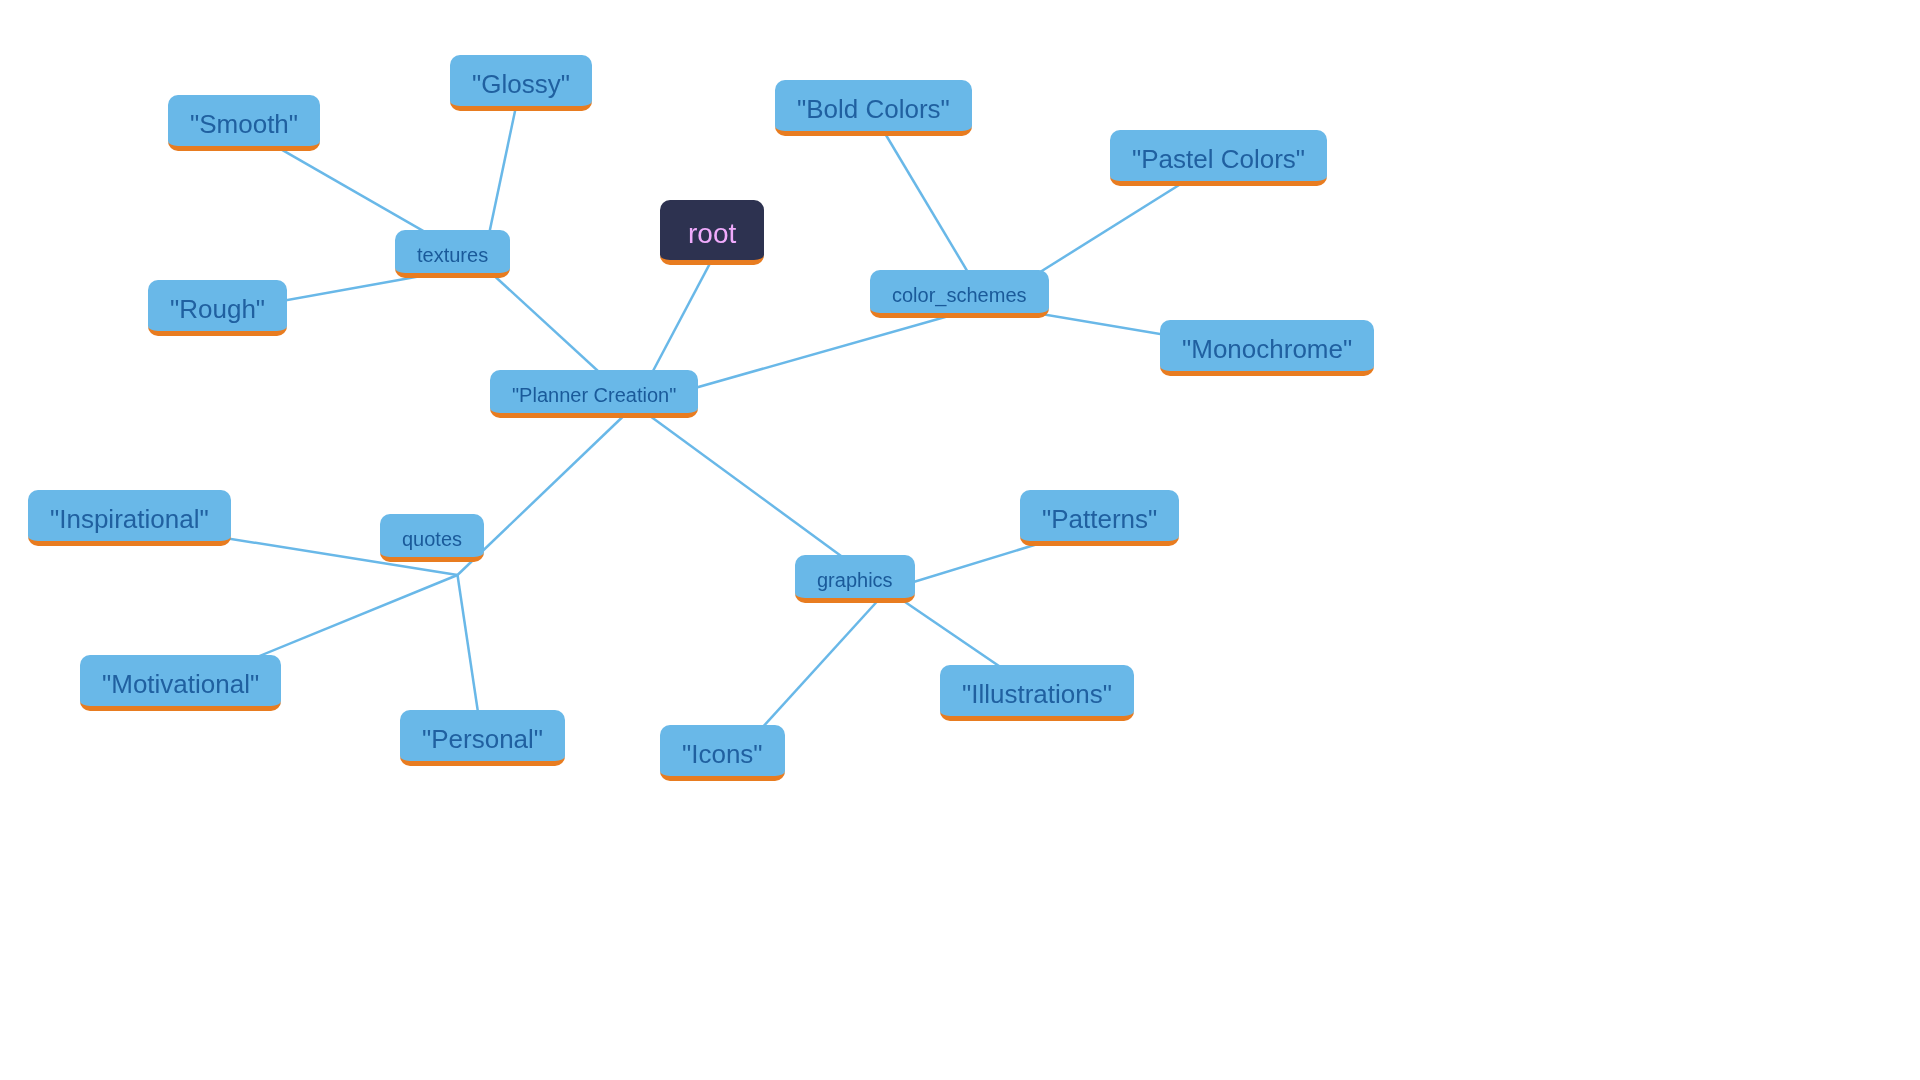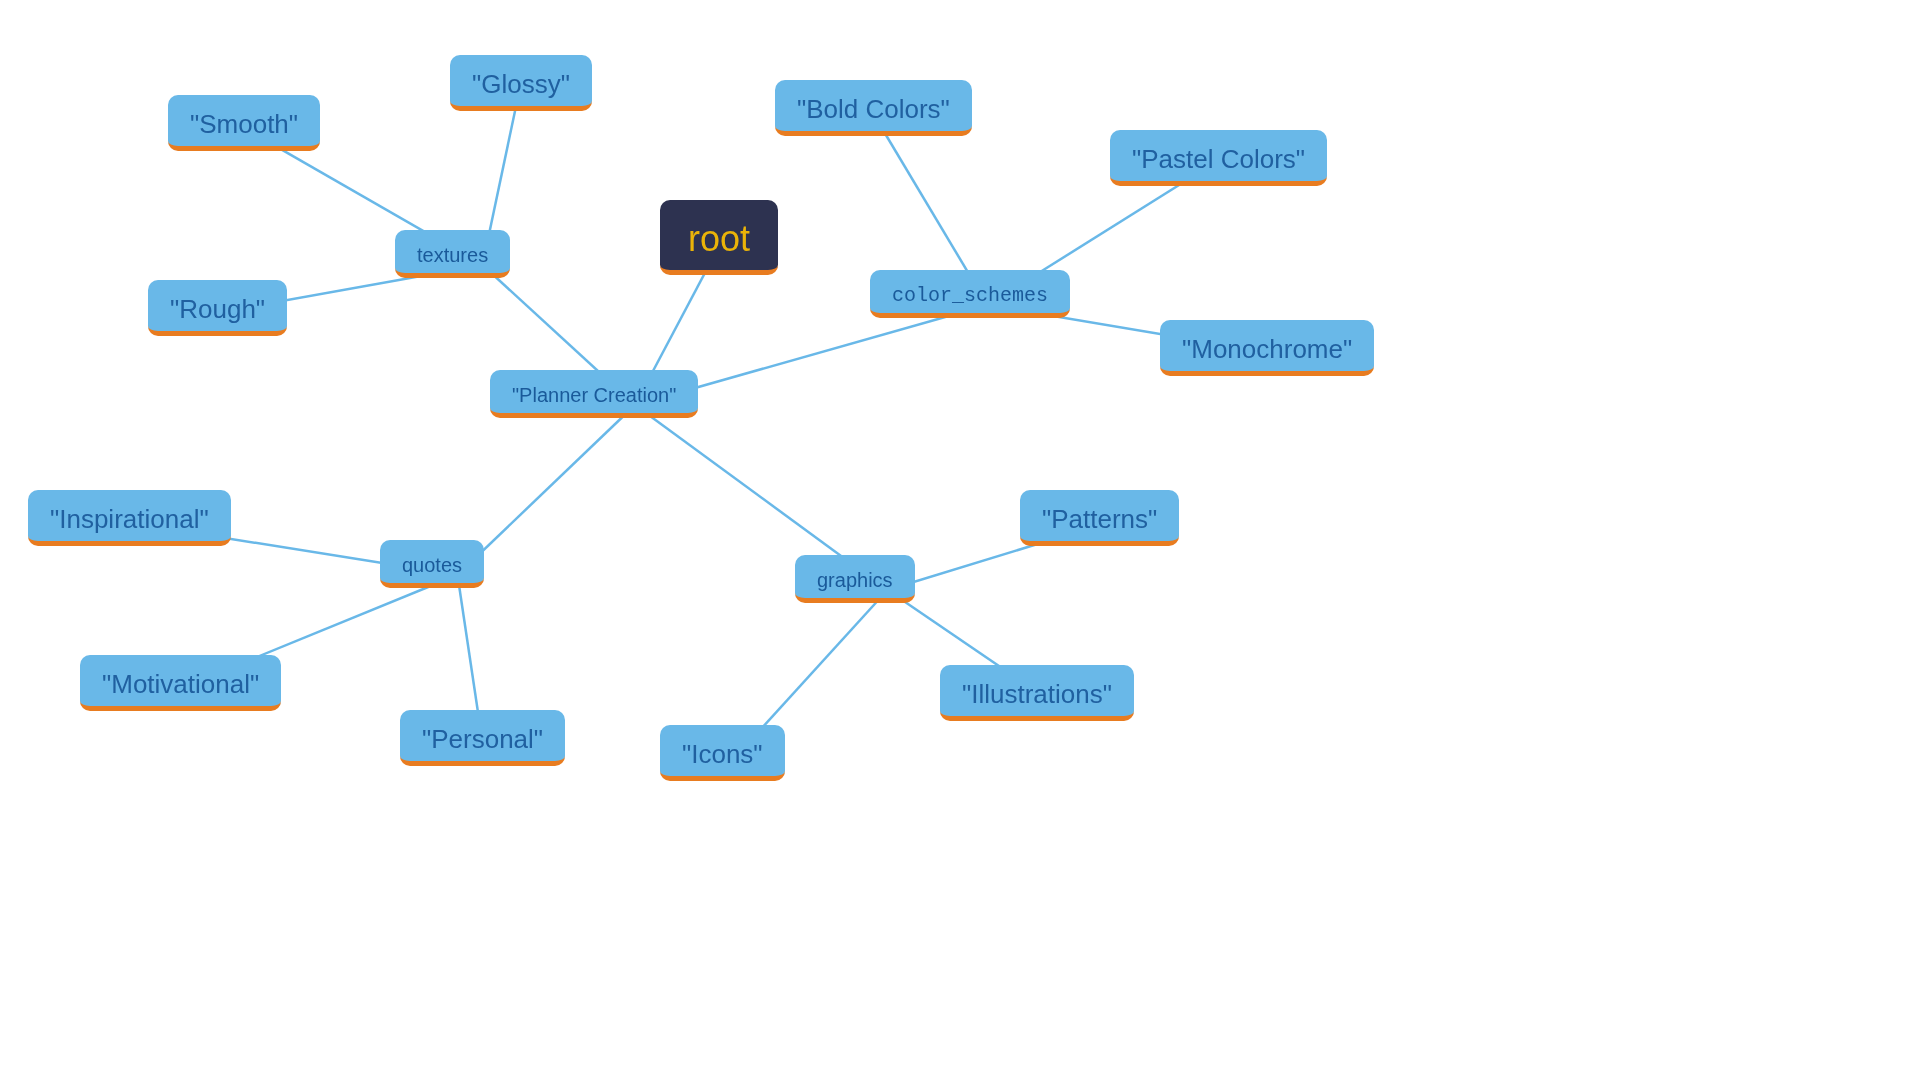--- a/index.html
+++ b/index.html
@@ -44,22 +44,22 @@
     }
 
     .node-label {
       font-size: 26px;
       font-weight: 500;
       color: #2060a0;
       white-space: nowrap;
     }
 
     .node-box.root-node .node-label {
-      color: #eab308;
-      font-size: 36px;
+      color: #f0abfc;
+      font-size: 28px;
     }
 
     .node-box.category-node .node-label {
       font-size: 20px;
       color: #1a5a9a;
     }
 
     .node-box.leaf-node .node-label {
       font-size: 26px;
       color: #2060a0;
@@ -91,24 +91,24 @@
 <div id="nodes-container">
     <div class="node" style="left: 660px; top: 200px;"><div class="node-box root-node">
       <span class="node-label">root</span>
     </div></div>
     <div class="node" style="left: 490px; top: 370px;"><div class="node-box category-node">
       <span class="node-label">"Planner Creation"</span>
     </div></div>
     <div class="node" style="left: 395px; top: 230px;"><div class="node-box category-node">
       <span class="node-label">textures</span>
     </div></div>
-    <div class="node" style="left: 870px; top: 270px; font-family: Liberation Mono, monospace;"><div class="node-box category-node">
+    <div class="node" style="left: 870px; top: 270px;"><div class="node-box category-node">
       <span class="node-label">color_schemes</span>
     </div></div>
-    <div class="node" style="left: 380px; top: 540px;"><div class="node-box category-node">
+    <div class="node" style="left: 380px; top: 514px;"><div class="node-box category-node">
       <span class="node-label">quotes</span>
     </div></div>
     <div class="node" style="left: 795px; top: 555px;"><div class="node-box category-node">
       <span class="node-label">graphics</span>
     </div></div>
     <div class="node" style="left: 168px; top: 95px;"><div class="node-box leaf-node">
       <span class="node-label">"Smooth"</span>
     </div></div>
     <div class="node" style="left: 450px; top: 55px;"><div class="node-box leaf-node">
       <span class="node-label">"Glossy"</span>

